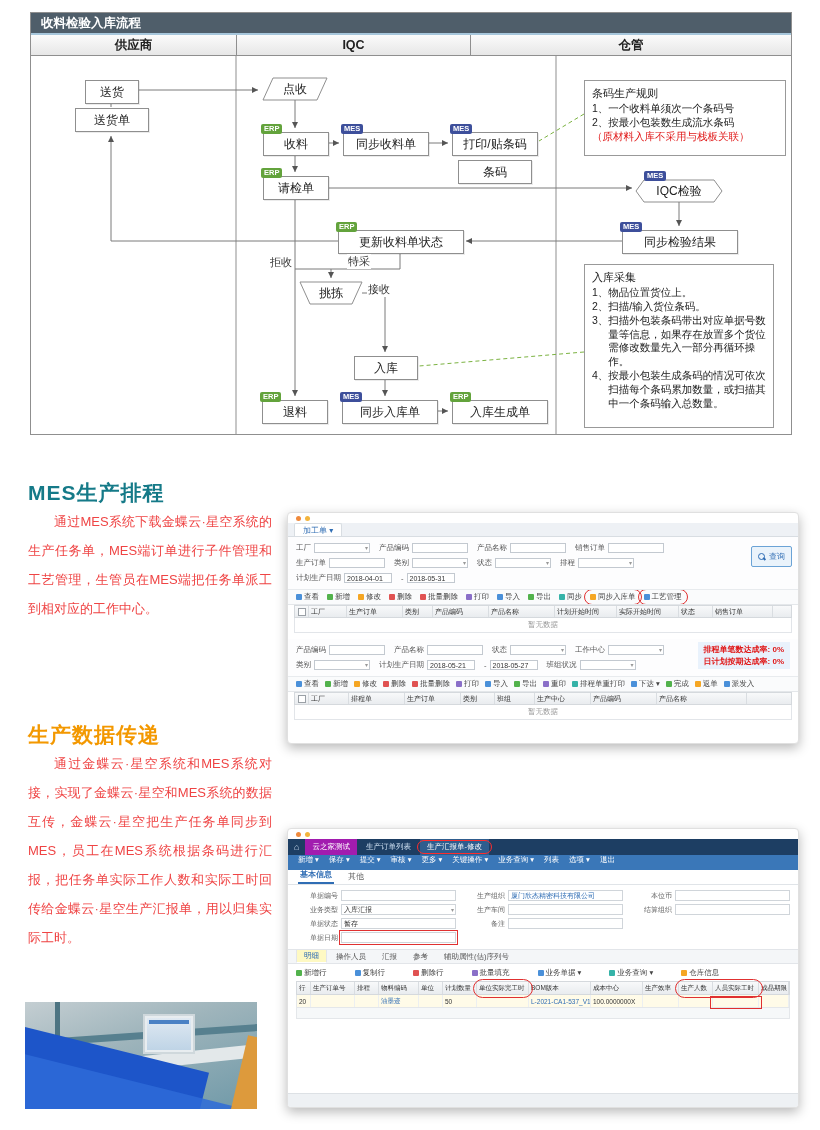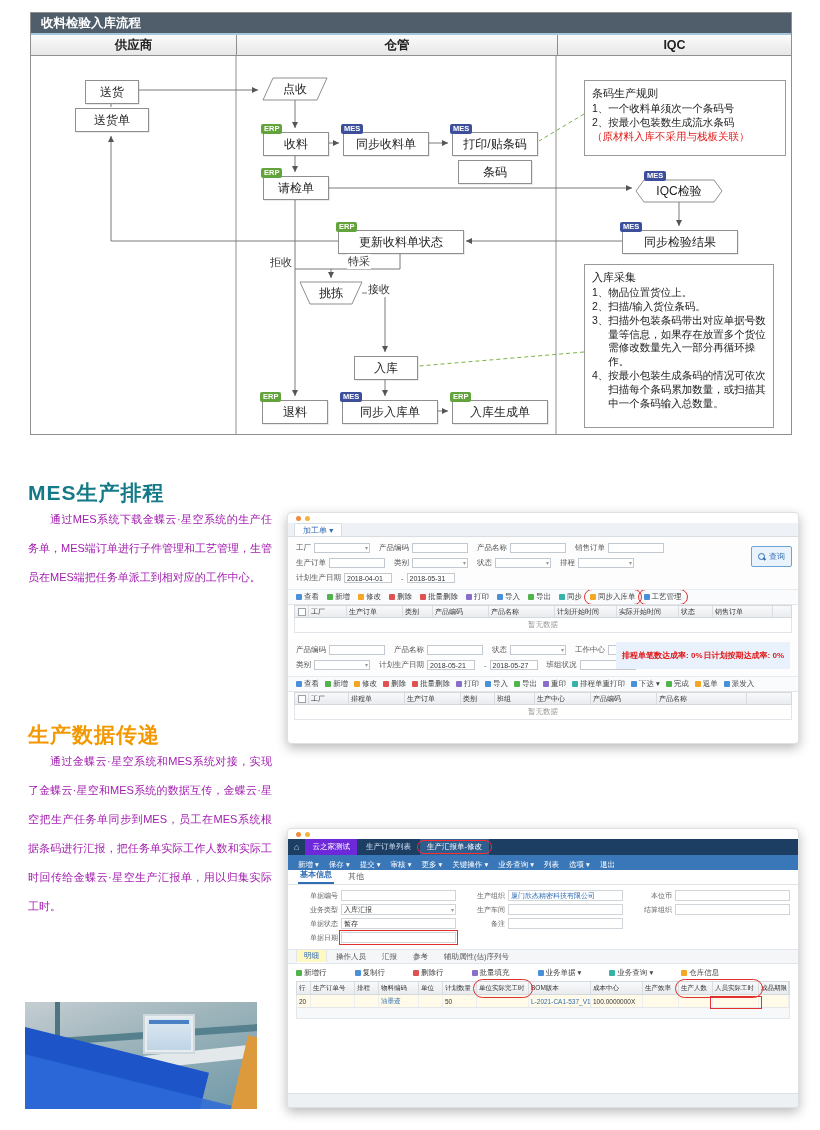--- a/index.html
+++ b/index.html
@@ -25,21 +25,21 @@
   .note{position:absolute;border:1px solid #999;background:#fff;color:#222;padding:5px 7px;}
   .note .note-title{font-size:11px;margin-bottom:1px;}
   .note .note-line{font-size:10.5px;line-height:1.32;padding-left:1.55em;text-indent:-1.55em;}
   .note-warning{font-size:10.5px;line-height:1.32;color:#e01616;}
   .edge-label{position:absolute;font-size:11px;color:#333;background:#fff;padding:0 1px;}
 
   
   .sec-title{position:absolute;font-size:21px;font-weight:bold;letter-spacing:1px;}
   .sec-title.mes{color:#157a88;left:28px;top:462px;}
   .sec-title.dat{color:#f39800;left:28px;top:704px;}
-  .col-text{position:absolute;width:244px;font-size:11px;line-height:29px;color:#a21caf;
+  .col-text{position:absolute;width:244px;font-size:13px;line-height:29px;color:#ef4444;
             text-align:justify;text-indent:2em;}
   .body-mes{left:28px;top:494px;}
   .body-dat{left:28px;top:736px;}
 
   
   .photo{position:absolute;left:25px;top:1002px;width:232px;height:107px;overflow:hidden;
          background:linear-gradient(160deg,#c4ced2 0%,#9eb4bb 40%,#6f99a8 100%);}
   .ph-beam{position:absolute;left:-6px;top:30px;width:250px;height:7px;background:#57808f;transform:rotate(-4deg);}
   .ph-post{position:absolute;left:30px;top:0;width:5px;height:74px;background:#4d7482;}
   .ph-monitor{position:absolute;left:118px;top:12px;width:48px;height:36px;background:#e8edf0;border:2px solid #cfd8dc;}
@@ -87,35 +87,35 @@
   .mini-btn i{width:6px;height:6px;border-radius:1px;display:block;flex:none;}
   .mini-btn.hl::after{content:'';position:absolute;left:-6px;right:-6px;top:-3px;bottom:-3px;
                       border:1.5px solid #e03030;border-radius:10px;}
   .tbl-h{display:flex;align-items:center;height:13px;background:linear-gradient(#f8f9fa,#e9ecef);
          border:1px solid #d5d9dd;font-size:7px;color:#333;margin:0 6px;box-sizing:border-box;}
   .cell{height:100%;display:flex;align-items:center;padding:0 2px;border-right:1px solid #d9dde1;
         overflow:hidden;white-space:nowrap;flex:none;box-sizing:border-box;}
   .has-check .cell:first-child::before{content:'';width:6px;height:6px;border:1px solid #9aa0a6;background:#fff;display:block;margin:auto;}
   .tbl-empty{height:15px;margin:0 6px;border:1px solid #e2e5e9;border-top:none;display:flex;
              align-items:center;justify-content:center;font-size:7.5px;color:#999;box-sizing:border-box;}
-  .rates{position:absolute;right:8px;top:3px;background:#e9f2fc;padding:8px 6px;display:flex;flex-direction:row;gap:1px;}
+  .rates{position:absolute;right:8px;top:3px;background:#e9f2fc;padding:2px 6px;display:flex;flex-direction:column;gap:1px;}
   .rate{font-size:8px;font-weight:bold;color:#e01616;white-space:nowrap;}
   .gap{height:6px;}
 
   
   .kd-top{height:16px;background:#1d3e63;display:flex;align-items:center;padding:0 6px;gap:6px;}
   .kd-home{color:#cfe0f2;font-size:9px;}
   .kd-tabs{display:flex;gap:2px;height:100%;align-items:stretch;}
   .kd-tab{font-size:7.5px;color:#cfe0f2;display:flex;align-items:center;padding:0 7px;white-space:nowrap;}
-  .kd-tab.t1{background:#6d28d9;color:#fff;}
+  .kd-tab.t1{background:#a21caf;color:#fff;}
   .kd-tab.t3{background:#2f5d8e;color:#fff;}
   .kd-tab.oval{position:relative;}
   .kd-tab.oval::after{content:'';position:absolute;left:-3px;right:-3px;top:1px;bottom:1px;
                       border:1.5px solid #ff2d2d;border-radius:9px;}
-  .kd-menu{height:15px;background:#3a77b8;display:flex;align-items:flex-end;gap:10px;padding:0 10px;overflow:hidden;}
+  .kd-menu{height:15px;background:#3a77b8;display:flex;align-items:flex-start;gap:10px;padding:0 10px;overflow:hidden;}
   .kd-menu-item{font-size:7.5px;color:#fff;white-space:nowrap;}
   .kd-formtabs{height:14px;border-bottom:1px solid #e0e4e8;display:flex;gap:12px;padding:0 10px;
                align-items:flex-end;background:#fff;}
   .kd-ftab{font-size:8px;color:#666;padding:0 2px 2px;}
   .kd-ftab.on{color:#2f6db4;border-bottom:2px solid #2f6db4;font-weight:bold;}
   .kd-form{display:flex;gap:7px;padding:5px 8px 6px;background:#fff;}
   .kd-col{display:flex;flex-direction:column;gap:3px;width:160px;}
   .kd-col .fld label{width:42px;text-align:right;font-size:7px;color:#666;margin-right:3px;flex:none;}
   .kd-col .fld .ctl{flex:1;width:auto;height:11px;line-height:10px;border:1px solid #d0d5da;}
   .kd-gridtabs{height:13px;background:#f4f6f8;border-top:1px solid #e2e5e9;border-bottom:1px solid #e2e5e9;
@@ -134,22 +134,22 @@
   .kd-foot{height:10px;background:#f6f8f9;border:1px solid #e4e7ea;border-top:none;margin:0 8px;}
   .kd-bottombar{position:absolute;left:0;right:0;bottom:0;height:13px;background:#eef1f4;border-top:1px solid #dde1e5;}
 </style>
 </head>
 <body>
 
 <div class="fc">
   <div class="fc-title">收料检验入库流程</div>
   <div class="fc-lanes">
       <div class="fc-lane" style="width: 205px;">供应商</div>
+      <div class="fc-lane" style="width: 233px;">IQC</div>
       <div class="fc-lane" style="width: 320px;">仓管</div>
-      <div class="fc-lane" style="width: 233px;">IQC</div>
     </div>
   <div class="fc-canvas">
     <svg class="fc-svg" viewBox="0 0 758 378">
       <defs>
         <marker id="arr" markerWidth="8" markerHeight="8" refX="6" refY="3" orient="auto">
           <path d="M0,0 L6,3 L0,6 Z" fill="#555"></path>
         </marker>
       </defs>
       <line x1="205" y1="0" x2="205" y2="378" stroke="#8f8f8f"></line>
       <line x1="525" y1="0" x2="525" y2="378" stroke="#8f8f8f"></line>

